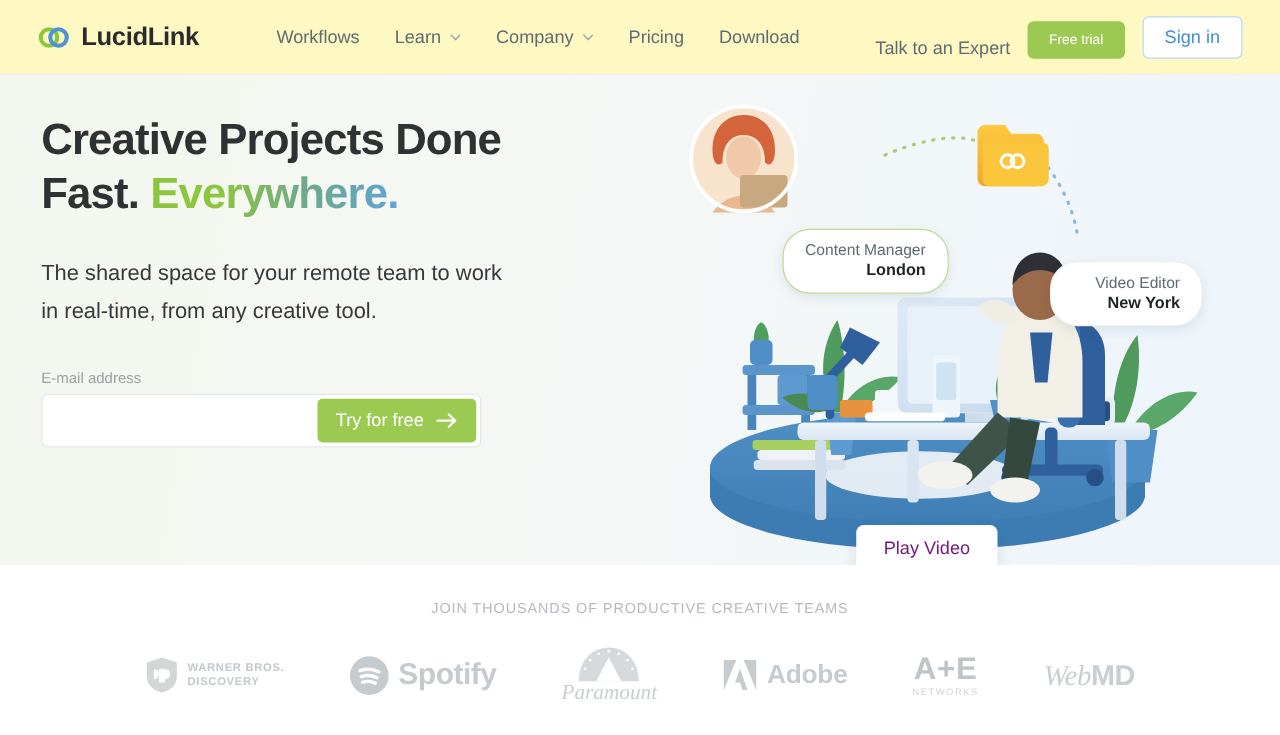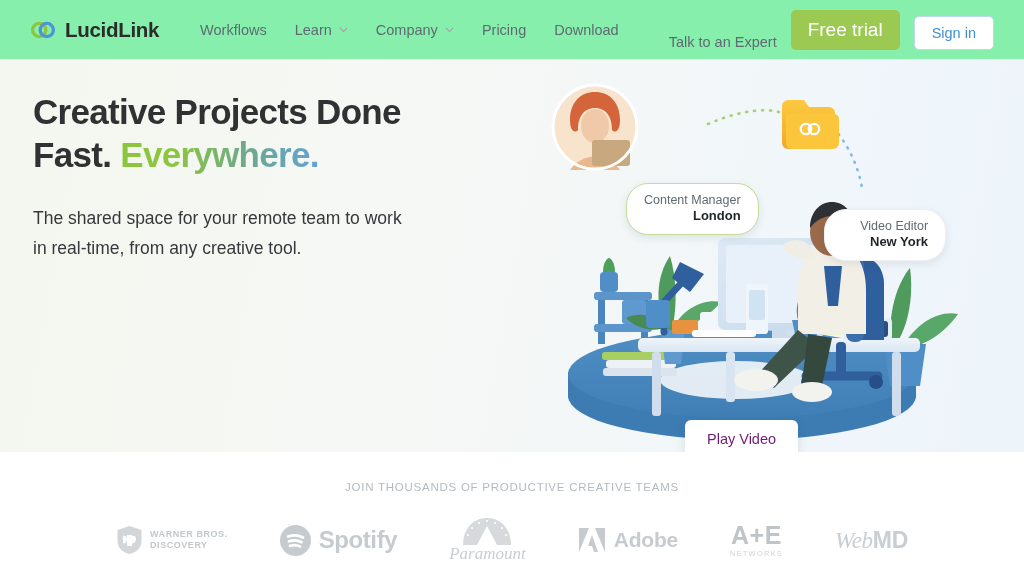--- a/index.html
+++ b/index.html
@@ -7,42 +7,43 @@
     width: 1024px; height: 588px;
     font-family: "Liberation Sans", sans-serif;
     background: #ffffff;
     overflow: hidden;
   }
 
   
   .nav {
     position: relative;
     height: 60px;
-    background: #86efac;
+    background: #fef9c3;
     display: flex;
     align-items: center;
     padding: 0 30px 0 30px;
     border-bottom: 1px solid #eceff1;
     z-index: 40;
+    gap: 21px;
   }
   .brand { display: flex; align-items: center; gap: 9px; margin-right: 27px; }
   .brand-mark { width: 26px; height: 22px; display: block; }
   .brand-name {
     font-size: 20.5px; font-weight: 700; color: #2b2b2b; letter-spacing: -0.3px;
   }
   .nav-links { display: flex; align-items: center; gap: 0; }
   .nav-link {
     font-size: 14.5px; color: #5f6b72; padding: 0 14px; cursor: pointer;
     display: flex; align-items: center; gap: 7px; white-space: nowrap;
   }
   .chev { display: block; width: 9px; height: 6px; }
   .nav-right { margin-left: auto; display: flex; align-items: flex-end; gap: 14px; }
   .talk-link { font-size: 14.5px; color: #5f6b72; cursor: pointer; white-space: nowrap; }
   .btn-trial {
-    background: #9cc951; color: #ffffff; font-size: 19px;
+    background: #9cc951; color: #ffffff; font-size: 11px;
     border: none; border-radius: 5px; padding: 9px 17px; cursor: pointer;
     white-space: nowrap; font-family: inherit;
   }
   .btn-signin {
     background: #ffffff; color: #3d8fd6; font-size: 14.5px;
     border: 1px solid #bcd9f0; border-radius: 5px; padding: 8px 17px; cursor: pointer;
     white-space: nowrap; font-family: inherit;
   }
 
   
@@ -92,21 +93,21 @@
   .tag {
     position: absolute; background: #ffffff; border-radius: 22px;
     padding: 8px 17px 9px 17px; box-shadow: 0 3px 9px rgba(40,60,80,.10);
     line-height: 1.28; white-space: nowrap; text-align: right;
   }
   .tag-green { border: 1px solid #c2dc9a; }
   .tag-white { border: 1px solid #eef1f3; }
   .tag-role { font-size: 12.5px; color: #5f6b72; }
   .tag-city { font-size: 13px; color: #1f2426; font-weight: 700; padding-left: 28px; }
   #tag-london { left: 86px; top: 103px; }
-  #tag-newyork { left: 284px; top: 129px; }
+  #tag-newyork { left: 300px; top: 129px; }
 
   .play-btn {
     position: absolute; left: 145px; top: 340px;
     background: #ffffff; border: none; border-radius: 6px;
     box-shadow: 0 4px 12px rgba(40,60,80,.13);
     padding: 11px 22px; font-size: 14.5px; color: #701a75;
     cursor: pointer; font-family: inherit; white-space: nowrap;
   }
 
   
@@ -195,20 +196,34 @@
 
   <div class="hero-copy">
     <h1 class="headline">
       <span>Creative Projects Done</span><br>
       <span>Fast.</span>
       <span class="grad-text">Everywhere.</span>
     </h1>
 
     <p class="subhead">The shared space for your remote team to work in real-time, from any creative tool.</p>
 
+    <form class="form-wrap">
+      <label class="field-label">E-mail address</label>
+      <div class="field-row">
+        <input class="email-input" type="text" placeholder="" style="">
+        <button class="btn-try">
+          <span>Try for free</span>
+          <span class="arrow-ico">
+            <svg class="arrow-ico" viewBox="0 0 17 13">
+              <path d="M1 6.5H15M10 1.6L15.2 6.5L10 11.4" fill="none" stroke="#ffffff" stroke-width="1.7" stroke-linecap="round" stroke-linejoin="round"></path>
+            </svg>
+          </span>
+        </button>
+      </div>
+    </form>
   </div>
 
   <div class="illus">
     <svg width="460" height="372" viewBox="0 0 460 372">
       <defs>
         <linearGradient id="platTop" x1="0" y1="0" x2="0" y2="1">
           <stop offset="0" stop-color="#4f8fc4"></stop>
             <stop offset="1" stop-color="#3f7fb6"></stop>
         </linearGradient>
         <linearGradient id="deskG" x1="0" y1="0" x2="0" y2="1">

